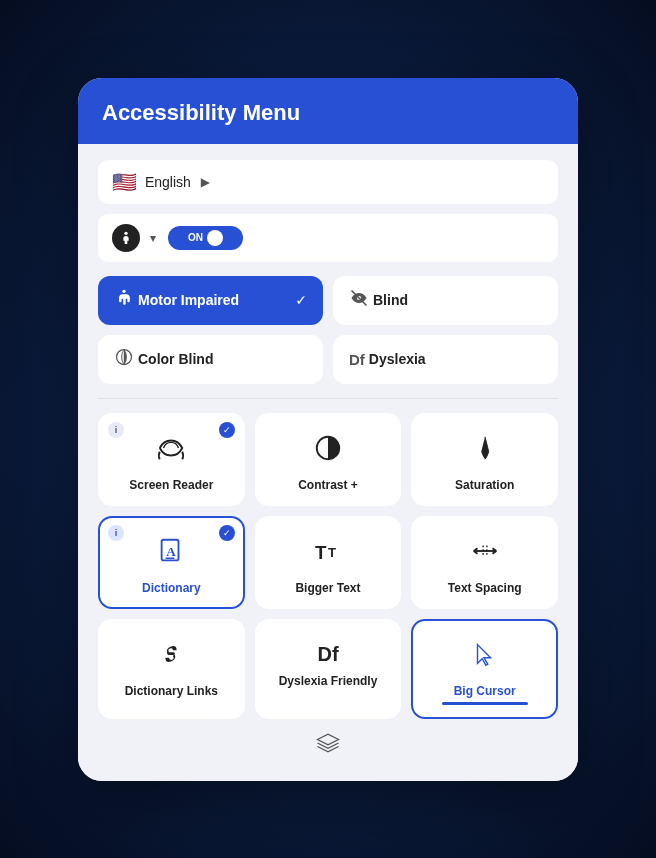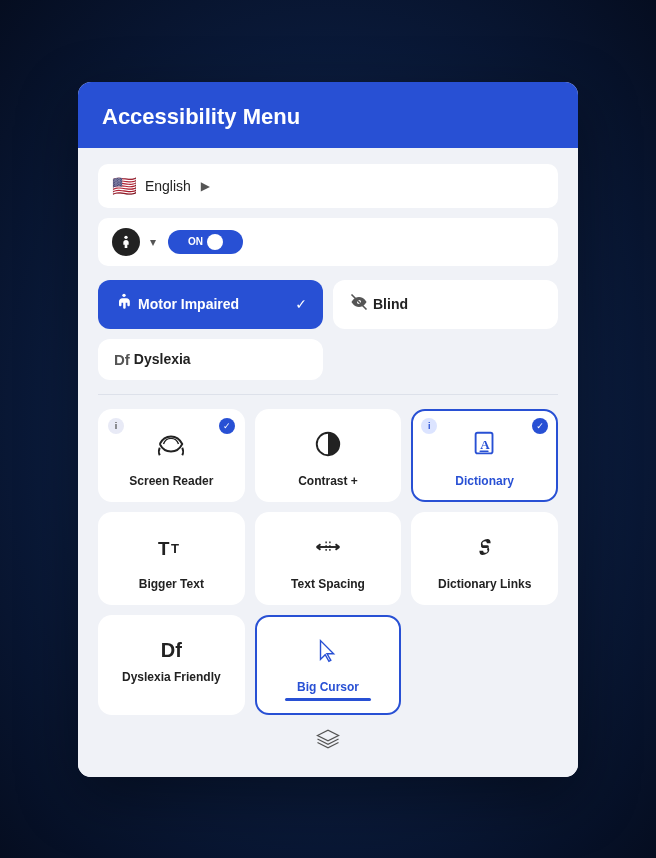--- a/index.html
+++ b/index.html
@@ -9,21 +9,21 @@
       background: radial-gradient(ellipse at center, #1a3a6b 0%, #0a1a3a 60%, #050d20 100%);
       display: flex;
       align-items: center;
       justify-content: center;
       font-family: -apple-system, BlinkMacSystemFont, 'Segoe UI', sans-serif;
       overflow: hidden;
     }
     .card {
       width: 500px;
       background: #f0f2f7;
-      border-radius: 13px;
+      border-radius: 24px;
       overflow: hidden;
       box-shadow: 0 20px 60px rgba(0,0,0,0.4);
     }
     .card-header {
       background: #2850d4;
       padding: 22px 24px 18px;
     }
     .card-header-title {
       color: #fff;
       font-size: 22px;
@@ -284,20 +284,30 @@
           <span class="chip-icon" style="color:#555">
             <svg width="20" height="20" viewBox="0 0 24 24" fill="#555">
               <path d="M3 12s3-6 9-6 9 6 9 6-3 6-9 6-9-6-9-6z"></path>
               <circle cx="12" cy="12" r="2.5" fill="white"></circle>
               <line x1="3" y1="3" x2="21" y2="21" stroke="#555" stroke-width="2"></line>
             </svg>
           </span>
           <span class="chip-label">Blind</span>
         </div>
 
+        <div class="chip">
+          <span class="chip-icon">
+            <svg width="20" height="20" viewBox="0 0 24 24">
+              <path d="M12 3C7 3 3 7 3 12s4 9 9 9 9-4 9-9-4-9-9-9z" fill="none" stroke="#555" stroke-width="1.5"></path>
+              <path d="M12 3 Q9 7 9 12 Q9 17 12 21" fill="#ddd" stroke="#555" stroke-width="1"></path>
+              <path d="M12 3 Q15 7 15 12 Q15 17 12 21" fill="#555" stroke="#555" stroke-width="1"></path>
+            </svg>
+          </span>
+          <span class="chip-label">Color Blind</span>
+        </div>
 
         <div class="chip">
           <span class="chip-icon" style="font-size:15px;font-weight:700;color:#555">Df</span>
           <span class="chip-label">Dyslexia</span>
         </div>
       </div>
 
       <div class="divider"></div>
 
       <div class="feature-grid">
@@ -320,20 +330,29 @@
         <div class="feature-card">
           <div class="feature-icon">
             <svg viewBox="0 0 32 32" fill="none" xmlns="http://www.w3.org/2000/svg">
               <circle cx="16" cy="16" r="12" stroke="#222" stroke-width="2"></circle>
               <path d="M16 4 A12 12 0 0 1 16 28 Z" fill="#222"></path>
             </svg>
           </div>
           <span class="feature-label">Contrast +</span>
         </div>
 
+        <div class="feature-card">
+          <div class="feature-icon">
+            <svg viewBox="0 0 32 32" fill="none" xmlns="http://www.w3.org/2000/svg">
+              <path d="M16 4 L20 20 Q18 26 16 28 Q14 26 12 20 Z" fill="#222"></path>
+              <path d="M16 4 L20 20 Q18 26 16 28" fill="none" stroke="#222" stroke-width="1"></path>
+            </svg>
+          </div>
+          <span class="feature-label">Saturation</span>
+        </div>
 
         <div class="feature-card active-blue">
           <div class="feature-info" style="background:#dce4ff;color:#2850d4">i</div>
           <div class="feature-check">✓</div>
           <div class="feature-icon">
             <svg viewBox="0 0 32 32" fill="none" xmlns="http://www.w3.org/2000/svg">
               <rect x="6" y="4" width="18" height="22" rx="2" stroke="#2850d4" stroke-width="2" fill="none"></rect>
               <text x="11" y="21" font-size="14" font-weight="700" fill="#2850d4" font-family="serif">A</text>
               <rect x="10" y="23" width="10" height="1.5" rx="1" fill="#2850d4"></rect>
             </svg>

